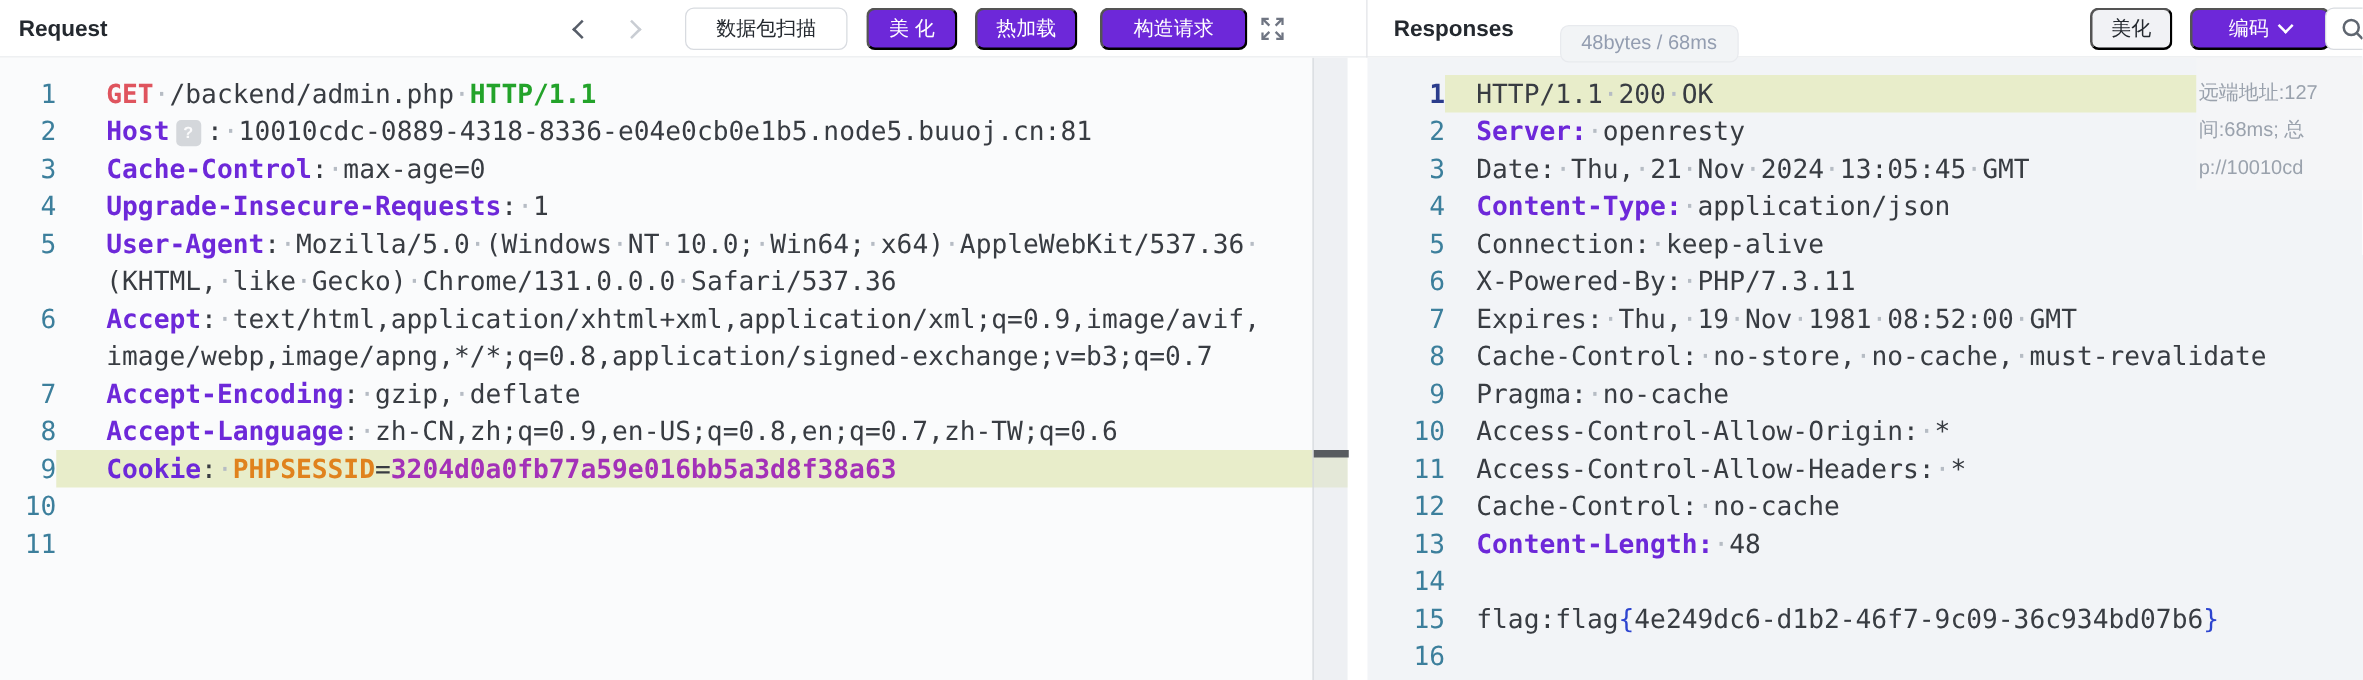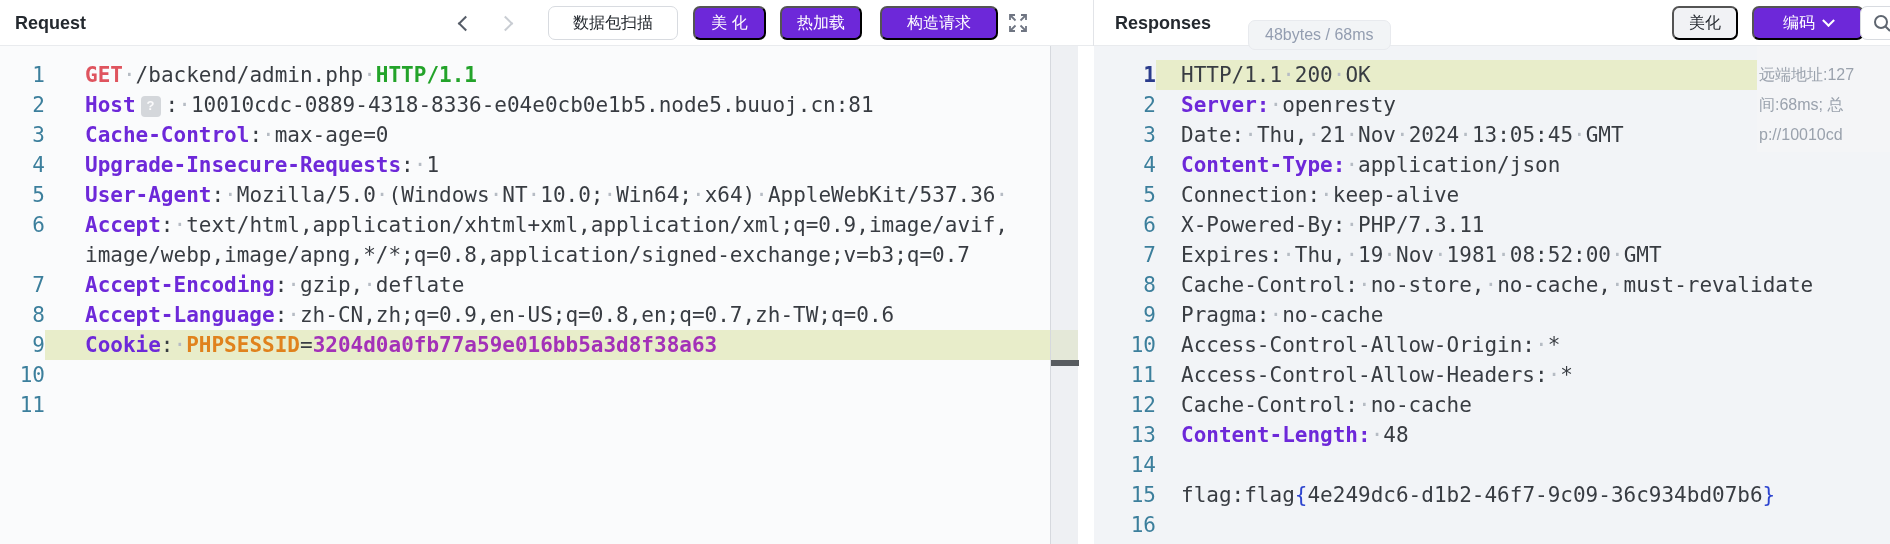--- a/index.html
+++ b/index.html
@@ -117,20 +117,21 @@
     </svg>
   </button>
 </div>
 
 <div class="editor" id="req-editor">
     <div class="line"><div class="ln">1</div><div class="code"><span class="m">GET</span><span class="t"><span class="sp">·</span>/backend/admin.php<span class="sp">·</span></span><span class="v">HTTP/1.1</span></div></div>
     <div class="line"><div class="ln">2</div><div class="code"><span class="k">Host</span><span class="qbadge">?</span><span class="t">:<span class="sp">·</span>10010cdc-0889-4318-8336-e04e0cb0e1b5.node5.buuoj.cn:81</span></div></div>
     <div class="line"><div class="ln">3</div><div class="code"><span class="k">Cache-Control</span><span class="t">:<span class="sp">·</span>max-age=0</span></div></div>
     <div class="line"><div class="ln">4</div><div class="code"><span class="k">Upgrade-Insecure-Requests</span><span class="t">:<span class="sp">·</span>1</span></div></div>
     <div class="line"><div class="ln">5</div><div class="code"><span class="k">User-Agent</span><span class="t">:<span class="sp">·</span>Mozilla/5.0<span class="sp">·</span>(Windows<span class="sp">·</span>NT<span class="sp">·</span>10.0;<span class="sp">·</span>Win64;<span class="sp">·</span>x64)<span class="sp">·</span>AppleWebKit/537.36<span class="sp">·</span></span></div></div>
+    <div class="line"><div class="ln"></div><div class="code"><span class="t">(KHTML,<span class="sp">·</span>like<span class="sp">·</span>Gecko)<span class="sp">·</span>Chrome/131.0.0.0<span class="sp">·</span>Safari/537.36</span></div></div>
     <div class="line"><div class="ln">6</div><div class="code"><span class="k">Accept</span><span class="t">:<span class="sp">·</span>text/html,application/xhtml+xml,application/xml;q=0.9,image/avif,</span></div></div>
     <div class="line"><div class="ln"></div><div class="code"><span class="t">image/webp,image/apng,*/*;q=0.8,application/signed-exchange;v=b3;q=0.7</span></div></div>
     <div class="line"><div class="ln">7</div><div class="code"><span class="k">Accept-Encoding</span><span class="t">:<span class="sp">·</span>gzip,<span class="sp">·</span>deflate</span></div></div>
     <div class="line"><div class="ln">8</div><div class="code"><span class="k">Accept-Language</span><span class="t">:<span class="sp">·</span>zh-CN,zh;q=0.9,en-US;q=0.8,en;q=0.7,zh-TW;q=0.6</span></div></div>
     <div class="line hl"><div class="ln">9</div><div class="code"><span class="k">Cookie</span><span class="t">:<span class="sp">·</span></span><span class="o">PHPSESSID</span><span class="t">=</span><span class="p">3204d0a0fb77a59e016bb5a3d8f38a63</span></div></div>
     <div class="line"><div class="ln">10</div><div class="code"></div></div>
     <div class="line"><div class="ln">11</div><div class="code"></div></div>
   </div>
 <div class="strip">
   <div class="marker"></div>

